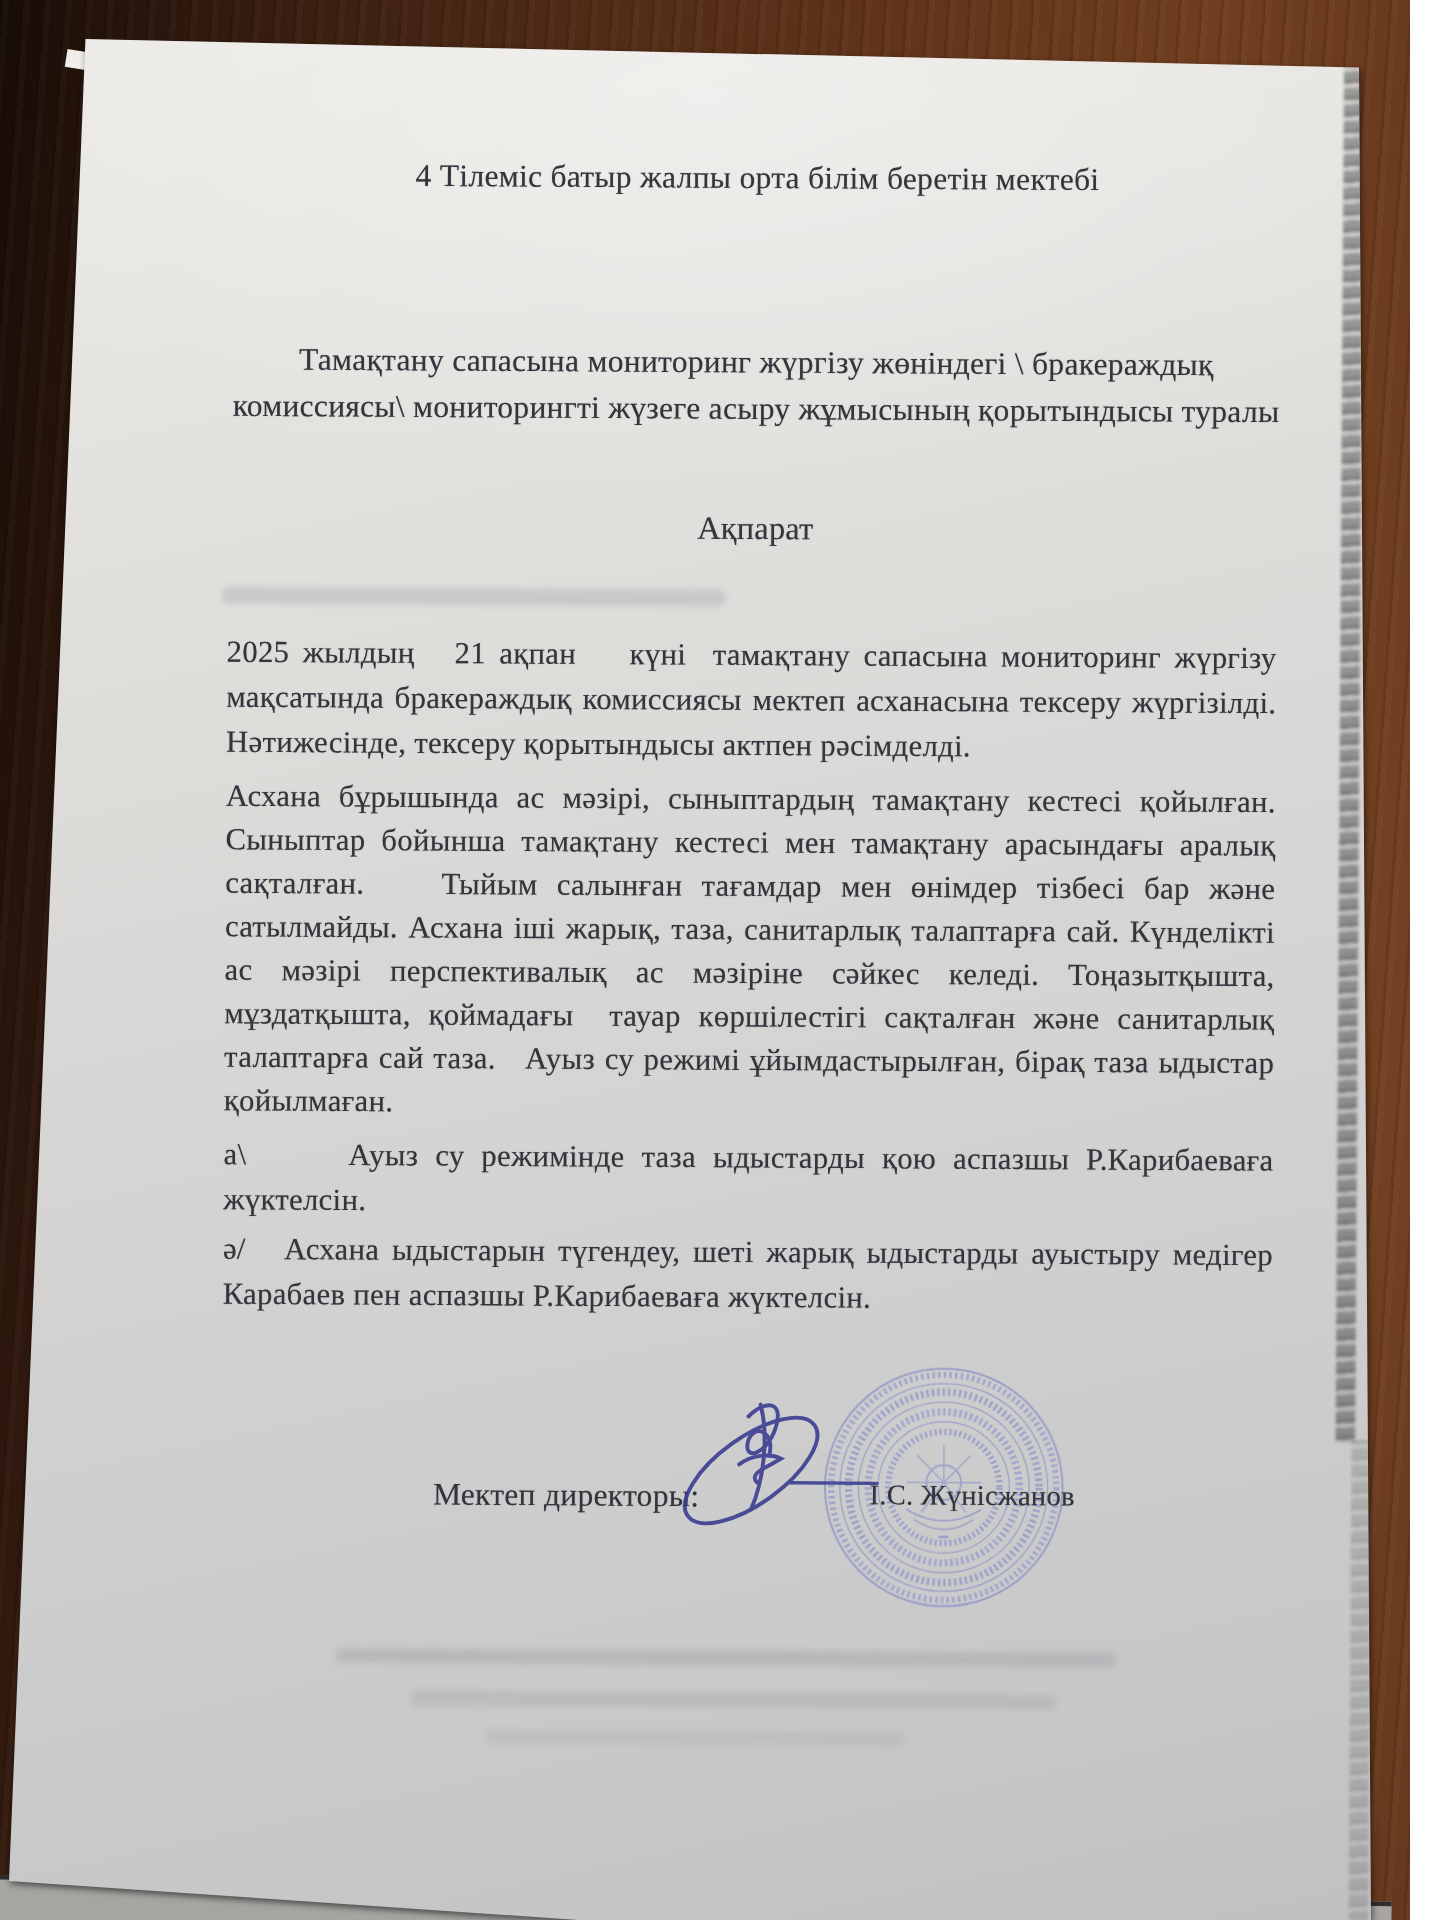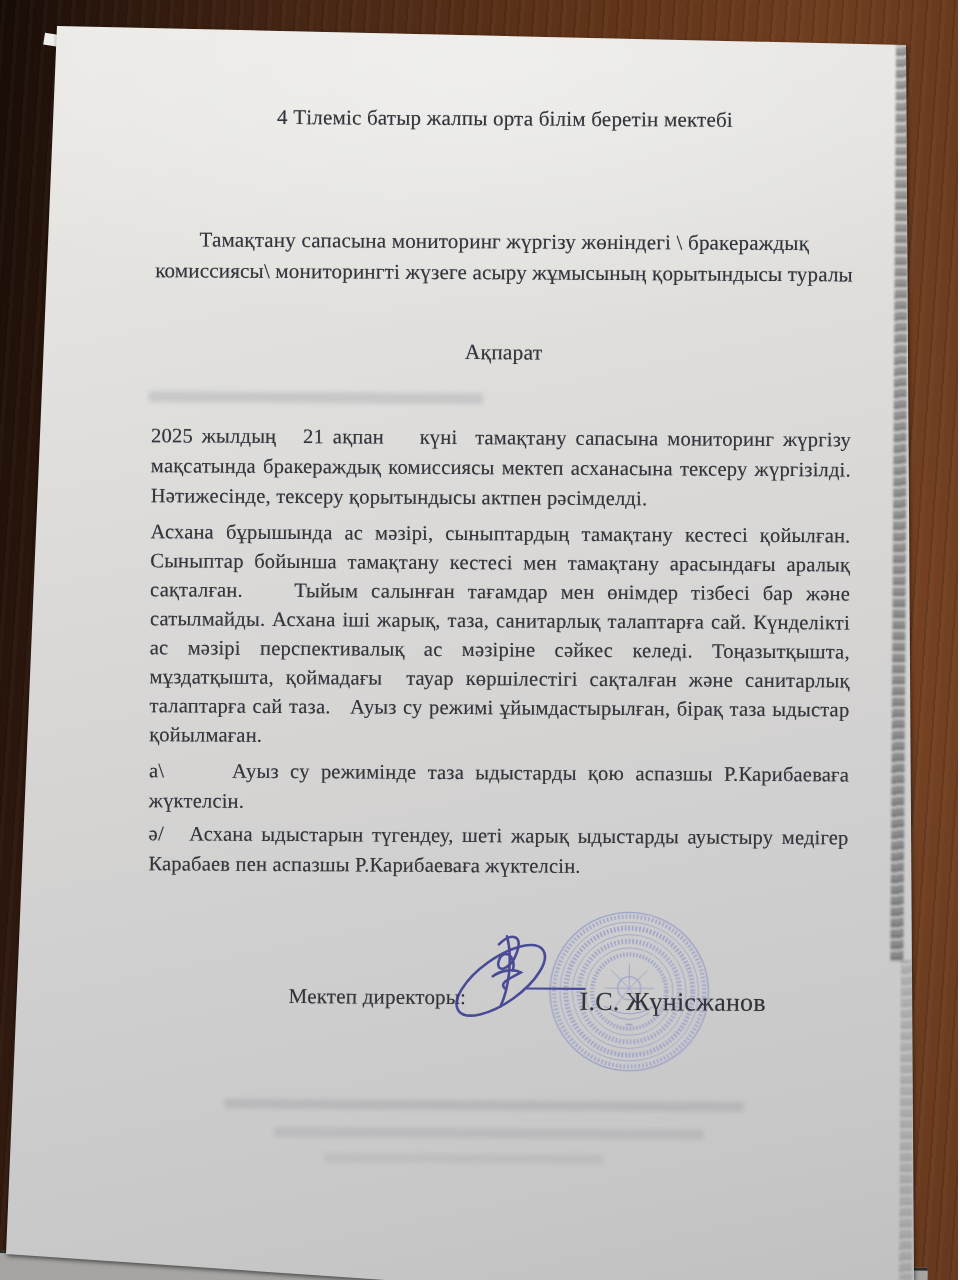--- a/index.html
+++ b/index.html
@@ -7,21 +7,20 @@
     width:960px;height:1280px;overflow:hidden;
     font-family:"Liberation Serif","DejaVu Serif",serif;
   }
   
   .scene{
     position:relative;width:940px;height:1280px;overflow:hidden;
     background:
       repeating-linear-gradient(94deg, rgba(0,0,0,.10) 0 2px, rgba(255,255,255,.025) 2px 6px, rgba(0,0,0,0) 6px 14px),
       radial-gradient(120% 90% at 88% 55%, rgba(150,88,48,.30), rgba(0,0,0,0) 62%),
       linear-gradient(97deg,#170c06 0%,#30190e 12%,#4a2815 30%,#5f3319 52%,#6f3d1f 74%,#63361c 100%);
-    padding-left: 18px;
   }
   
   .under-sheet{
     position:absolute;left:0;top:1250px;width:928px;height:34px;
     background:#a6a5a2;border-top:3px solid #2f2e2c;
     transform:rotate(1.1deg);transform-origin:left top;
   }
   .corner-sliver{
     position:absolute;left:44px;top:34px;width:18px;height:12px;
     background:#efeeea;transform:rotate(9deg);
@@ -53,21 +52,21 @@
            font-size:21px;line-height:31px;margin:0;}
   .heading{position:absolute;left:155px;top:338px;width:700px;text-align:center;
            font-size:21.5px;font-weight:normal;margin:0;}
   .para{position:absolute;left:153px;width:700px;margin:0;
         font-size:20.5px;text-align:justify;}
   .p1{top:420px;line-height:30px;}
   .p2{top:517px;line-height:29px;}
   .p3{top:755px;line-height:30px;}
   .p4{top:818px;line-height:30px;}
   .sig-label{position:absolute;left:294px;top:983px;font-size:21px;}
-  .sig-name{position:absolute;left:585px;top:984px;font-size:26px;z-index:5;}
+  .sig-name{position:absolute;left:585px;top:984px;font-size:19px;z-index:5;}
   .sig-svg{position:absolute;left:448px;top:912px;z-index:4;}
   .stamp-svg{position:absolute;left:552px;top:906px;opacity:.8;filter:blur(.4px);z-index:3;}
 </style>
 </head>
 <body>
 
 <div class="scene">
 
   <div class="under-sheet"></div>
   <div class="corner-sliver"></div>

